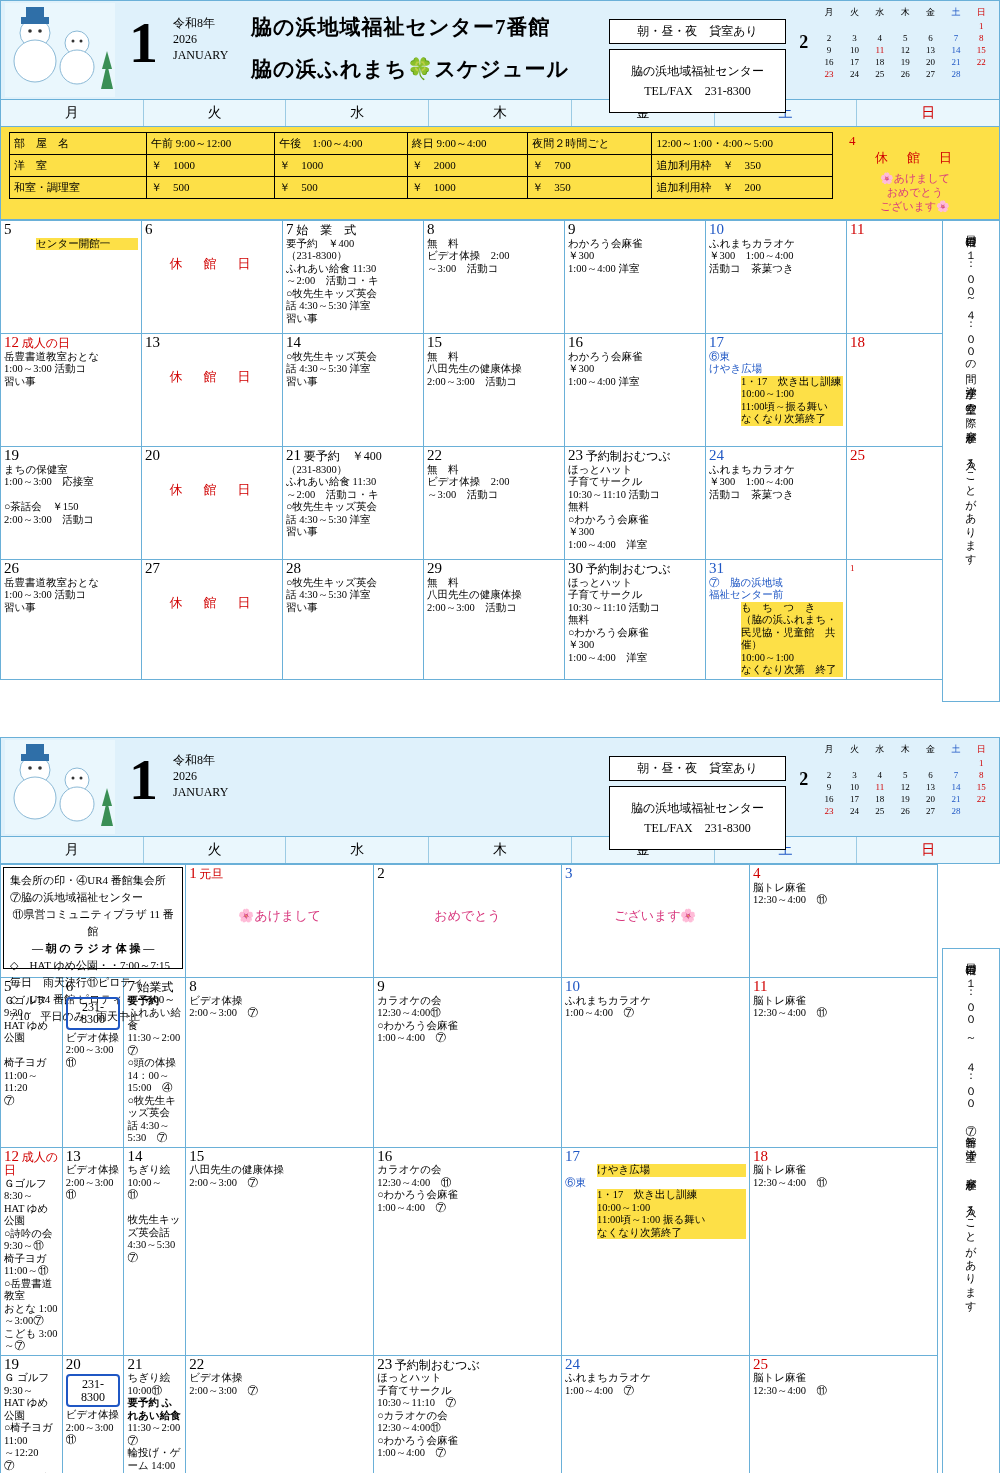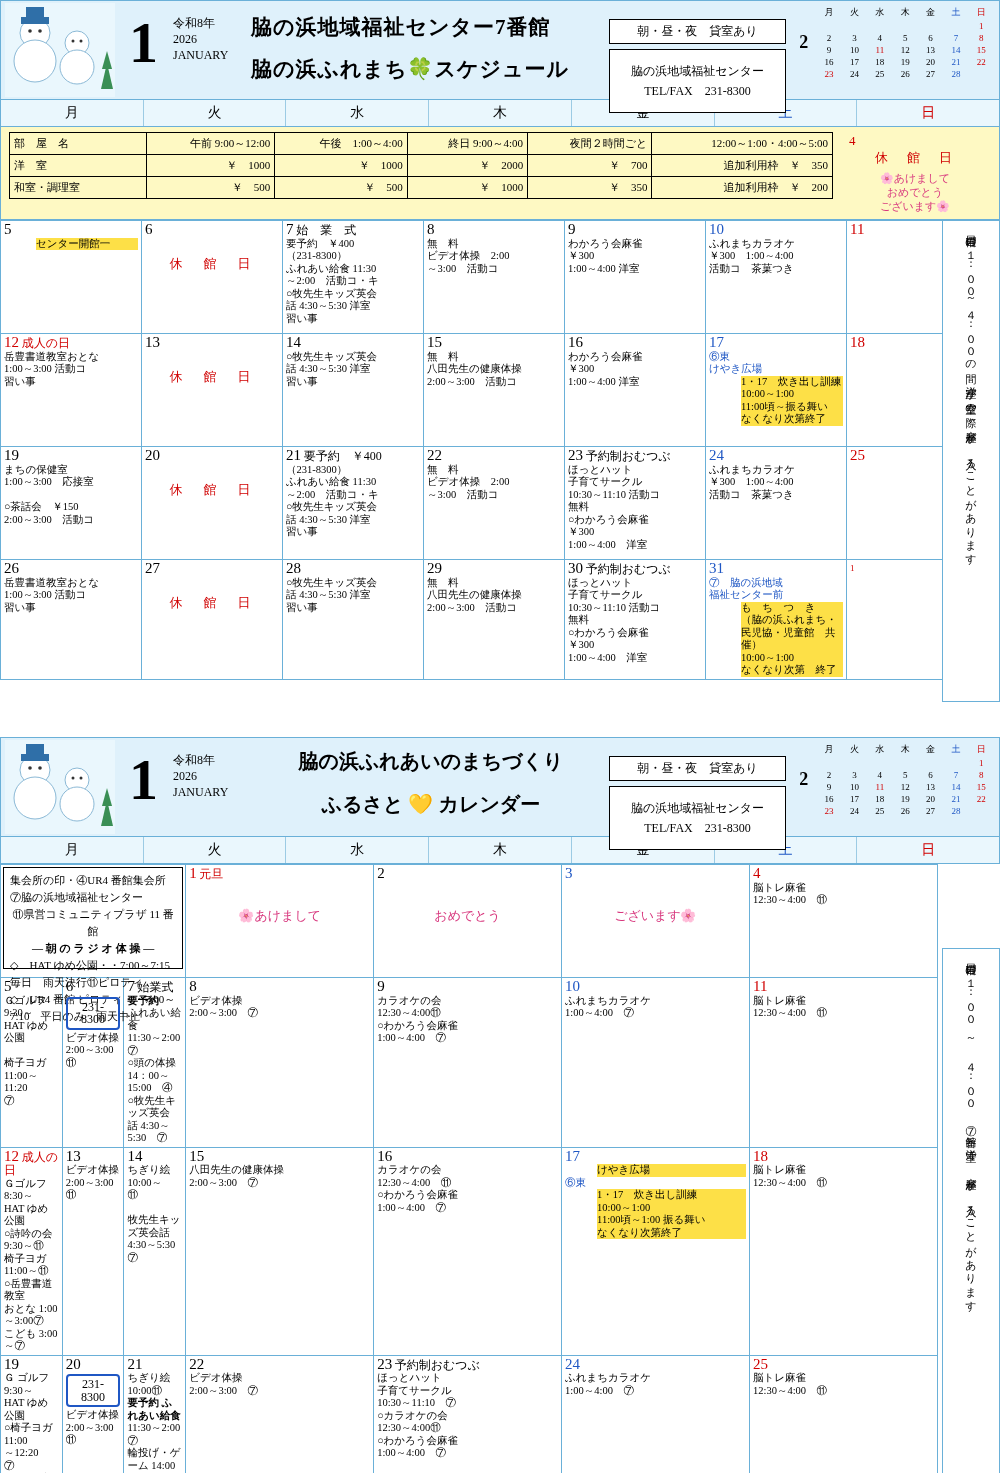--- a/index.html
+++ b/index.html
@@ -32,23 +32,23 @@
   .minical .mon-lbl{font-size:18px;font-weight:bold;vertical-align:middle;}
 
   
   .wk{display:flex;border-left:1px solid #6ab0d8;border-right:1px solid #6ab0d8;border-bottom:1px solid #6ab0d8;background:#eaf7fd;}
   .wk div{flex:1;text-align:center;font-size:14px;padding:4px 0;font-family:"Liberation Serif",serif;border-right:1px solid #9ccbe4;}
   .wk div:last-child{border-right:none;}
   .wk .blue{color:#1f57c4;}
   .wk .red{color:#d00000;}
 
   
-  .price{position:relative;height:92px;border:1px solid #6ab0d8;border-top:none;background:#fef9c3;padding-left:48px;}
+  .price{position:relative;height:92px;border:1px solid #6ab0d8;border-top:none;background:#fde047;padding-left:48px;}
   .ptab{position:absolute;left:8px;top:5px;width:824px;border-collapse:collapse;font-size:11px;font-family:"Liberation Serif",serif;}
-  .ptab td{border:1px solid #000;padding:2px 4px;text-align:right;height:17px;}
+  .ptab td{border:1px solid #000;padding:2px 4px;text-align:left;height:17px;}
   .ptab td.nm{text-align:left;width:128px;}
   .ptab .hdrow td{font-size:11px;}
   .closed{position:absolute;left:838px;top:5px;width:152px;text-align:center;color:#d00000;font-size:12px;line-height:17px;font-family:"Liberation Serif",serif;}
   .closed .d4{text-align:left;padding-left:10px;font-size:13px;}
   .closed .kyu{font-size:13px;letter-spacing:3px;}
   .closed .greet{color:#d8387e;font-size:11px;line-height:14px;margin-top:5px;}
 
   
   .calwrap{position:relative;}
   .cal{border-collapse:collapse;width:938px;table-layout:fixed;}
@@ -430,24 +430,20 @@
           <polygon points="96,86 102,60 108,86" fill="#3a8f55"></polygon>
           <polygon points="97,66 102,48 107,66" fill="#3a8f55"></polygon>
         </svg>
       </div>
       <div class="bignum">1</div>
       <div class="eradate">
         <div>令和8年</div>
         <div>2026</div>
         <div>JANUARY</div>
       </div>
-      <div class="ttl2">
-        <div class="l1">脇の浜ふれあいのまちづくり</div>
-        <div class="l2">ふるさと 💛 カレンダー</div>
-      </div>
       <div class="contact">
         <div class="cbox">朝・昼・夜　貸室あり</div>
         <div class="cbox2">
           <div>脇の浜地域福祉センター</div>
           <div>TEL/FAX　231-8300</div>
         </div>
       </div>
       <div class="minical">
         <table>
           <tbody>

